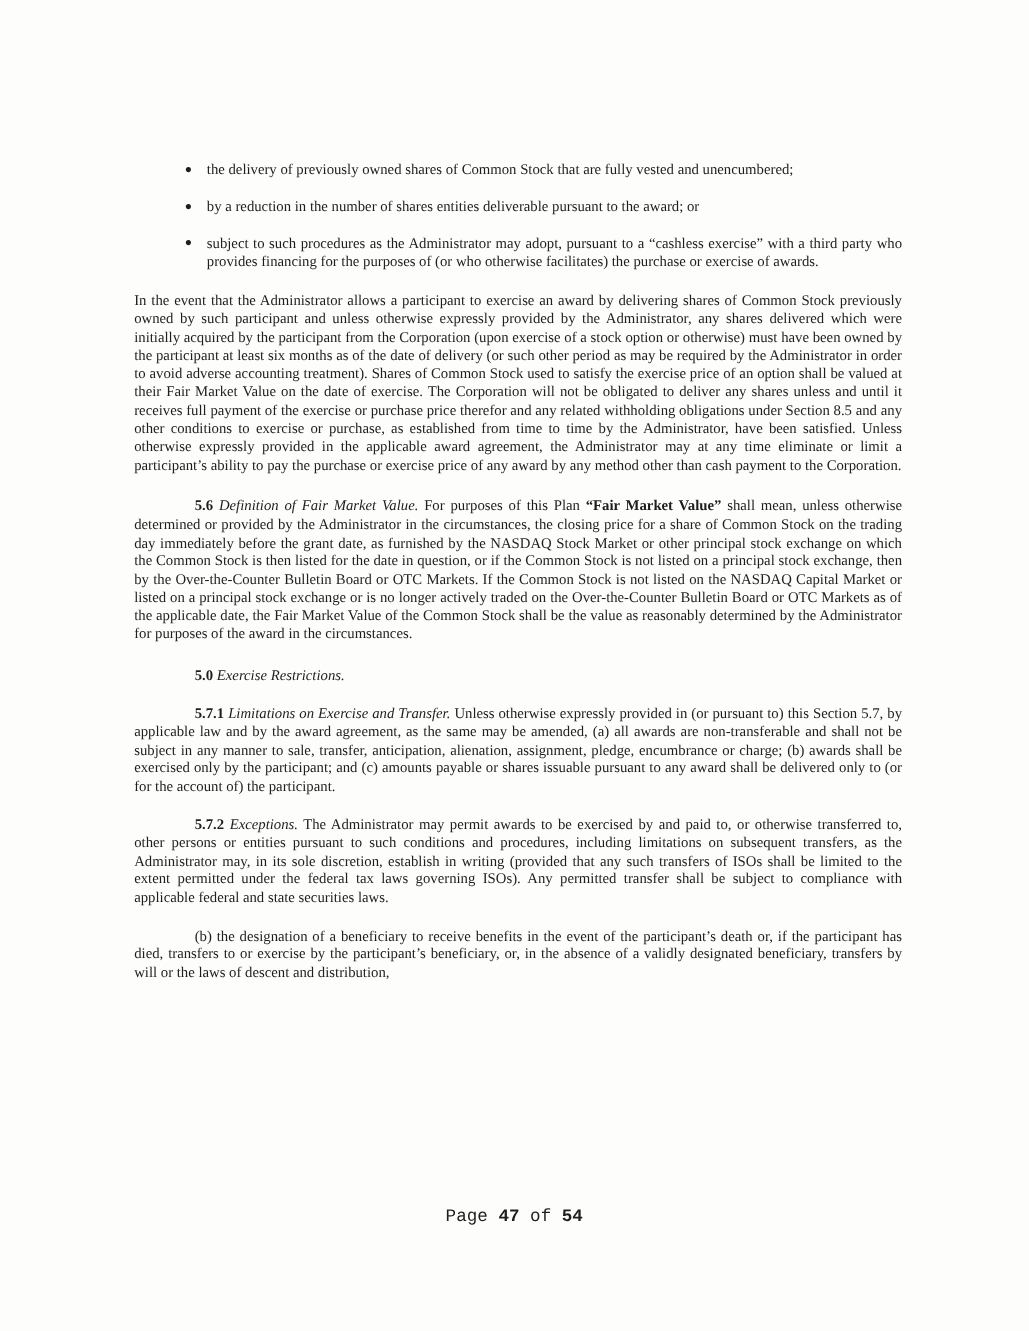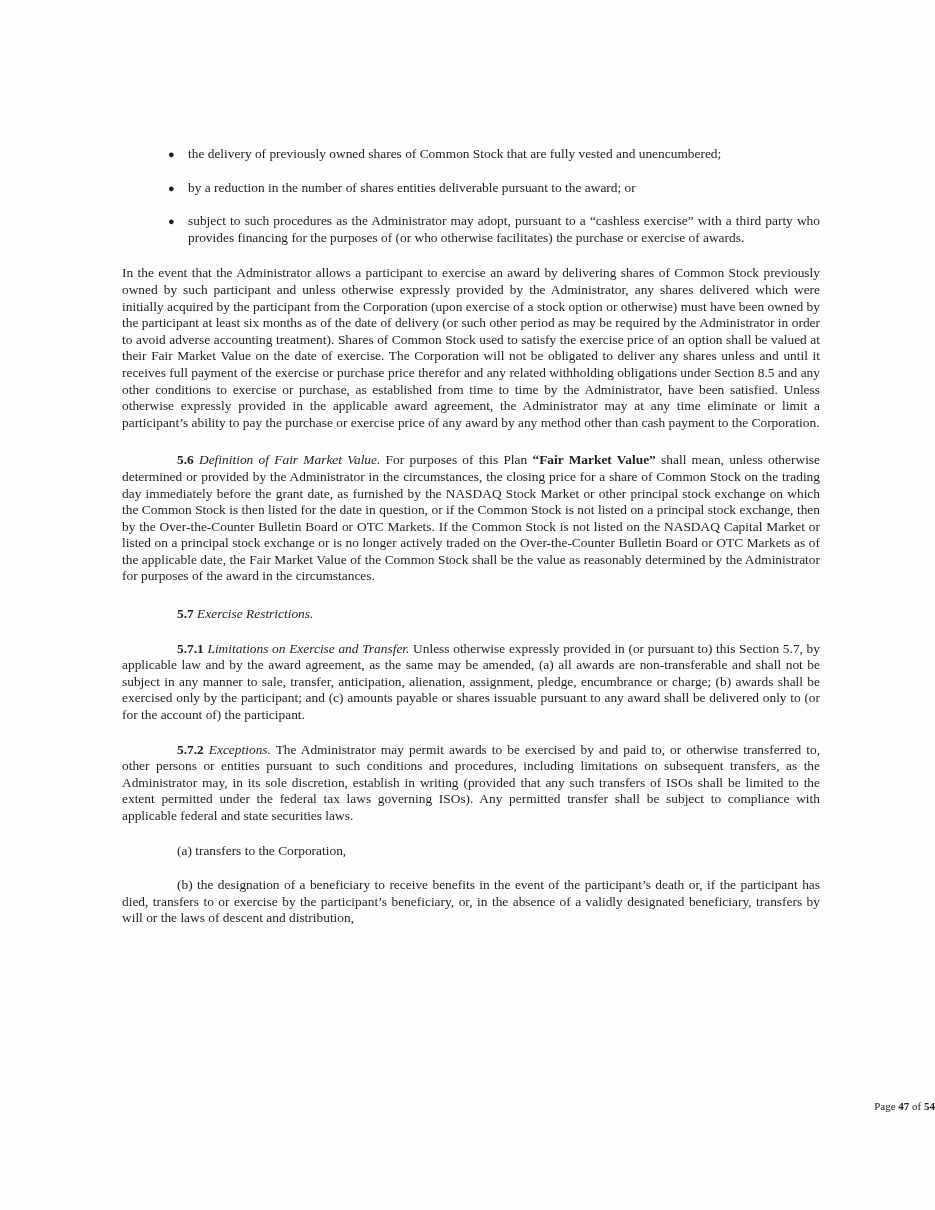--- a/index.html
+++ b/index.html
@@ -59,22 +59,23 @@
     margin: 21px 0 18px 0;
     text-indent: 55px;
   }
   .b  { font-weight: bold; }
   .bi { font-weight: normal; font-style: italic; }
   .footer {
     position: absolute;
     left: 0;
     right: 0;
     top: 1098px;
-    text-align: right;
-    font-size: 11px;
+    text-align: center;
+    font-size: 16px;
+    font-family: Liberation Mono, monospace;
   }
 </style>
 </head>
 <body>
 
 <div class="page">
   <div class="content">
 
     <div class="bullet-list">
       <div class="bullet-item">
@@ -88,28 +89,27 @@
       <div class="bullet-item">
         <span class="bullet-marker">●</span>
         <span class="bullet-text">subject to such procedures as the Administrator may adopt, pursuant to a “cashless exercise” with a third party who provides financing for the purposes of (or who otherwise facilitates) the purchase or exercise of awards.</span>
       </div>
     </div>
 
     <p class="para">In the event that the Administrator allows a participant to exercise an award by delivering shares of Common Stock previously owned by such participant and unless otherwise expressly provided by the Administrator, any shares delivered which were initially acquired by the participant from the Corporation (upon exercise of a stock option or otherwise) must have been owned by the participant at least six months as of the date of delivery (or such other period as may be required by the Administrator in order to avoid adverse accounting treatment). Shares of Common Stock used to satisfy the exercise price of an option shall be valued at their Fair Market Value on the date of exercise. The Corporation will not be obligated to deliver any shares unless and until it receives full payment of the exercise or purchase price therefor and any related withholding obligations under Section 8.5 and any other conditions to exercise or purchase, as established from time to time by the Administrator, have been satisfied. Unless otherwise expressly provided in the applicable award agreement, the Administrator may at any time eliminate or limit a participant’s ability to pay the purchase or exercise price of any award by any method other than cash payment to the Corporation.</p>
 
     <p class="para indent pre-head"><span class="b">5.6</span><span class="bi"> Definition of Fair Market Value.</span><span> For purposes of this Plan </span><span class="b">“Fair Market Value”</span><span> shall mean, unless otherwise determined or provided by the Administrator in the circumstances, the closing price for a share of Common Stock on the trading day immediately before the grant date, as furnished by the NASDAQ Stock Market or other principal stock exchange on which the Common Stock is then listed for the date in question, or if the Common Stock is not listed on a principal stock exchange, then by the Over-the-Counter Bulletin Board or OTC Markets. If the Common Stock is not listed on the NASDAQ Capital Market or listed on a principal stock exchange or is no longer actively traded on the Over-the-Counter Bulletin Board or OTC Markets as of the applicable date, the Fair Market Value of the Common Stock shall be the value as reasonably determined by the Administrator for purposes of the award in the circumstances.</span></p>
 
-    <p class="para heading-line"><span class="b">5.7</span><span class="bi"> Exercise Restrictions.</span></p>
+    <p class="para heading-line"><span class="b">5.0</span><span class="bi"> Exercise Restrictions.</span></p>
 
     <p class="para indent"><span class="b">5.7.1</span><span class="bi"> Limitations on Exercise and Transfer.</span><span> Unless otherwise expressly provided in (or pursuant to) this Section 5.7, by applicable law and by the award agreement, as the same may be amended, (a) all awards are non-transferable and shall not be subject in any manner to sale, transfer, anticipation, alienation, assignment, pledge, encumbrance or charge; (b) awards shall be exercised only by the participant; and (c) amounts payable or shares issuable pursuant to any award shall be delivered only to (or for the account of) the participant.</span></p>
 
     <p class="para indent"><span class="b">5.7.2</span><span class="bi"> Exceptions.</span><span> The Administrator may permit awards to be exercised by and paid to, or otherwise transferred to, other persons or entities pursuant to such conditions and procedures, including limitations on subsequent transfers, as the Administrator may, in its sole discretion, establish in writing (provided that any such transfers of ISOs shall be limited to the extent permitted under the federal tax laws governing ISOs). Any permitted transfer shall be subject to compliance with applicable federal and state securities laws.</span></p>
 
 
-    <p class="para indent">(a) transfers to the Corporation,</p>
 
     <p class="para indent">(b) the designation of a beneficiary to receive benefits in the event of the participant’s death or, if the participant has died, transfers to or exercise by the participant’s beneficiary, or, in the absence of a validly designated beneficiary, transfers by will or the laws of descent and distribution,</p>
 
 
   </div>
 
   <div class="footer"><span>Page </span><span class="b">47</span><span> of </span><span class="b">54</span></div>
 </div>
 
 </body></html>

